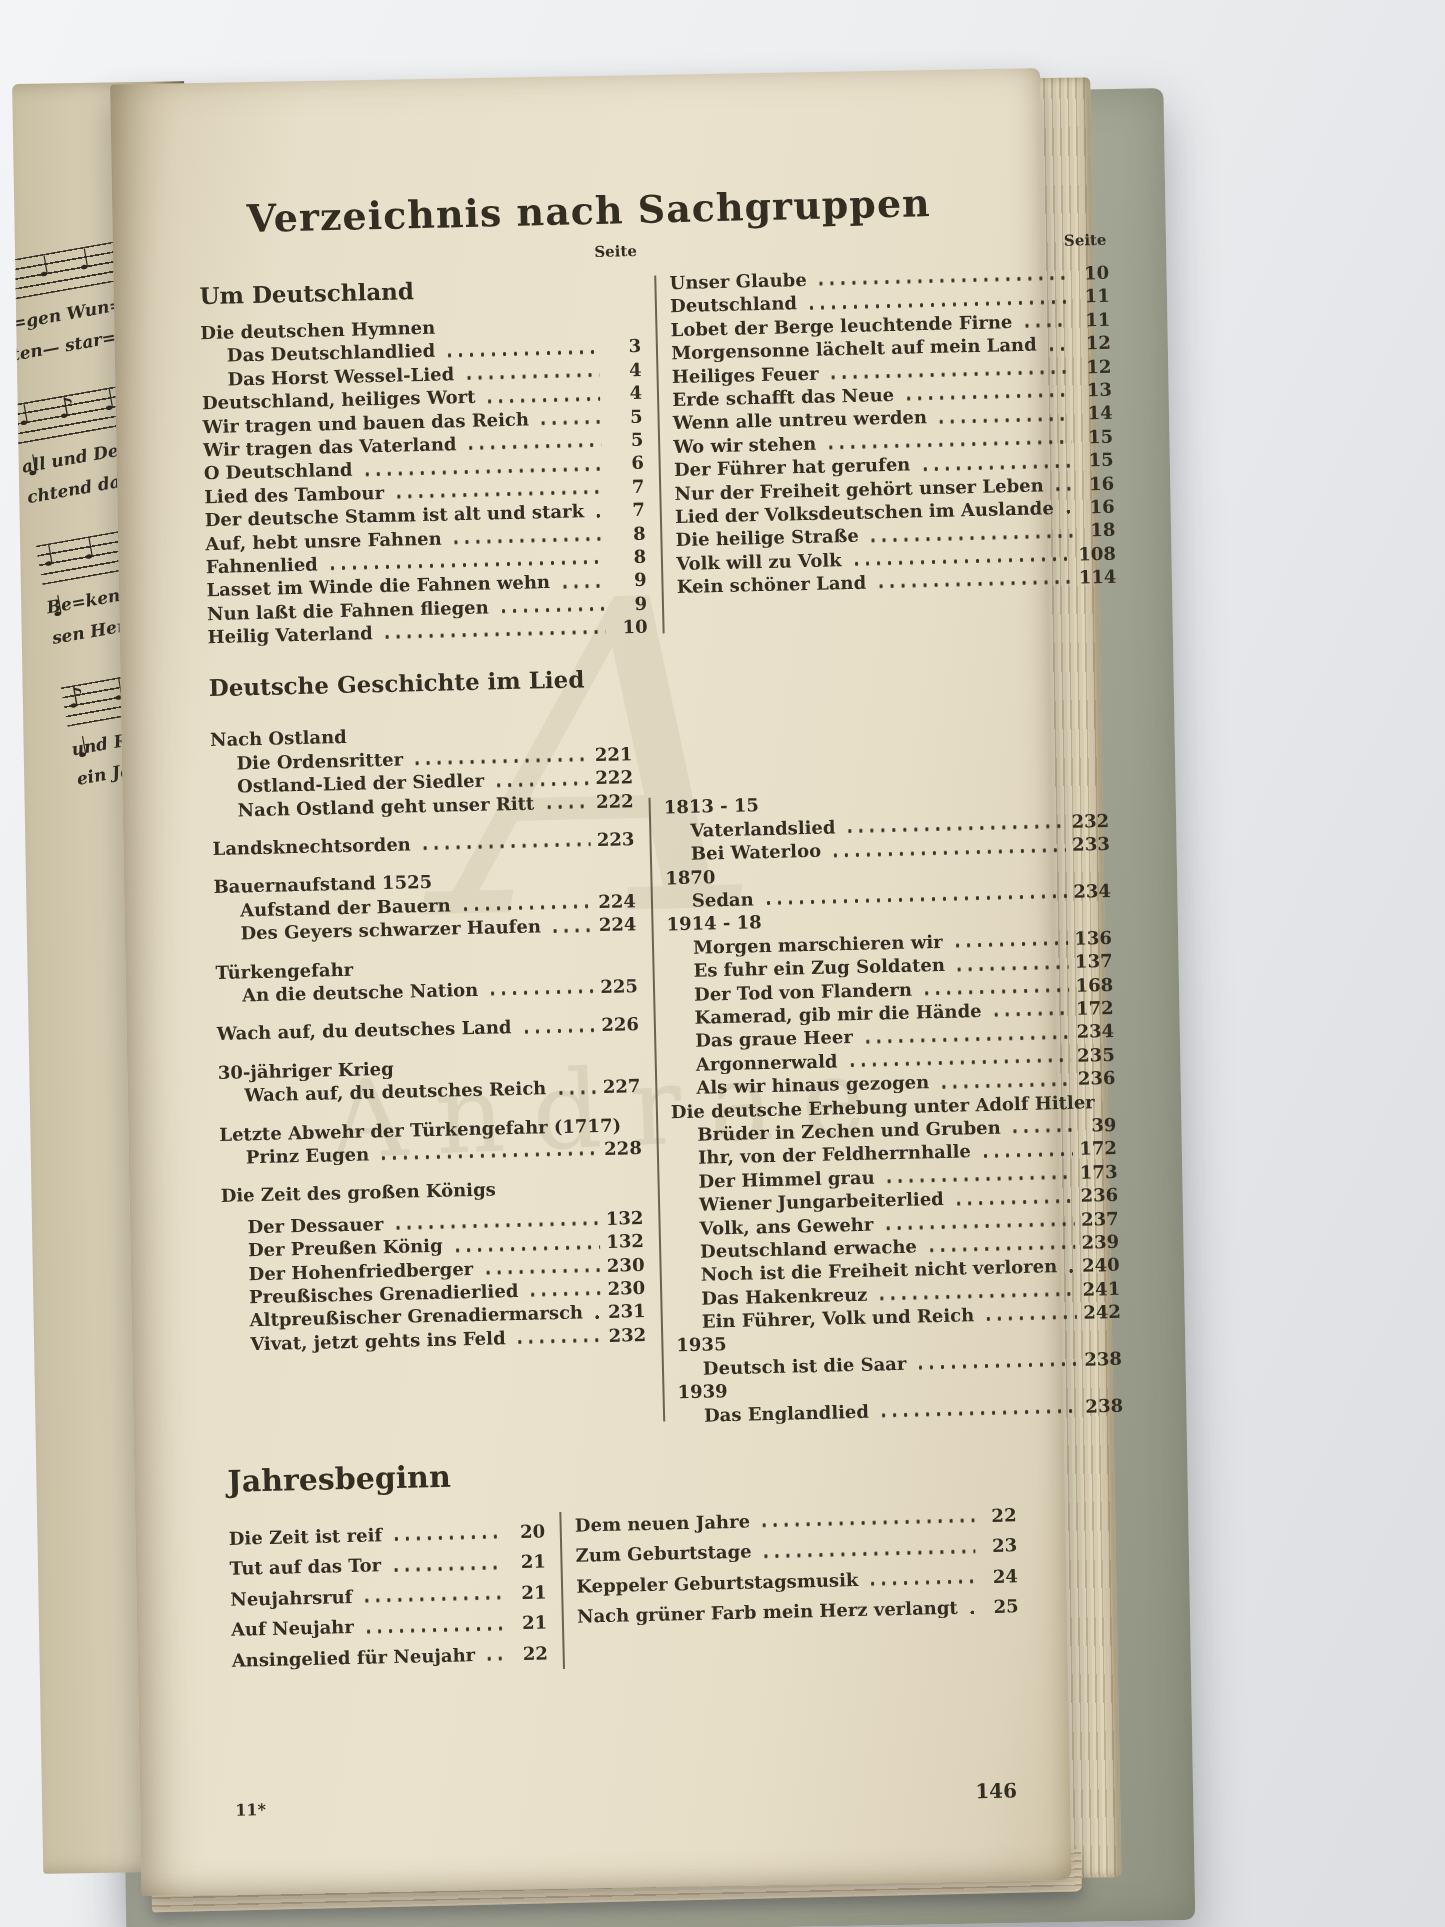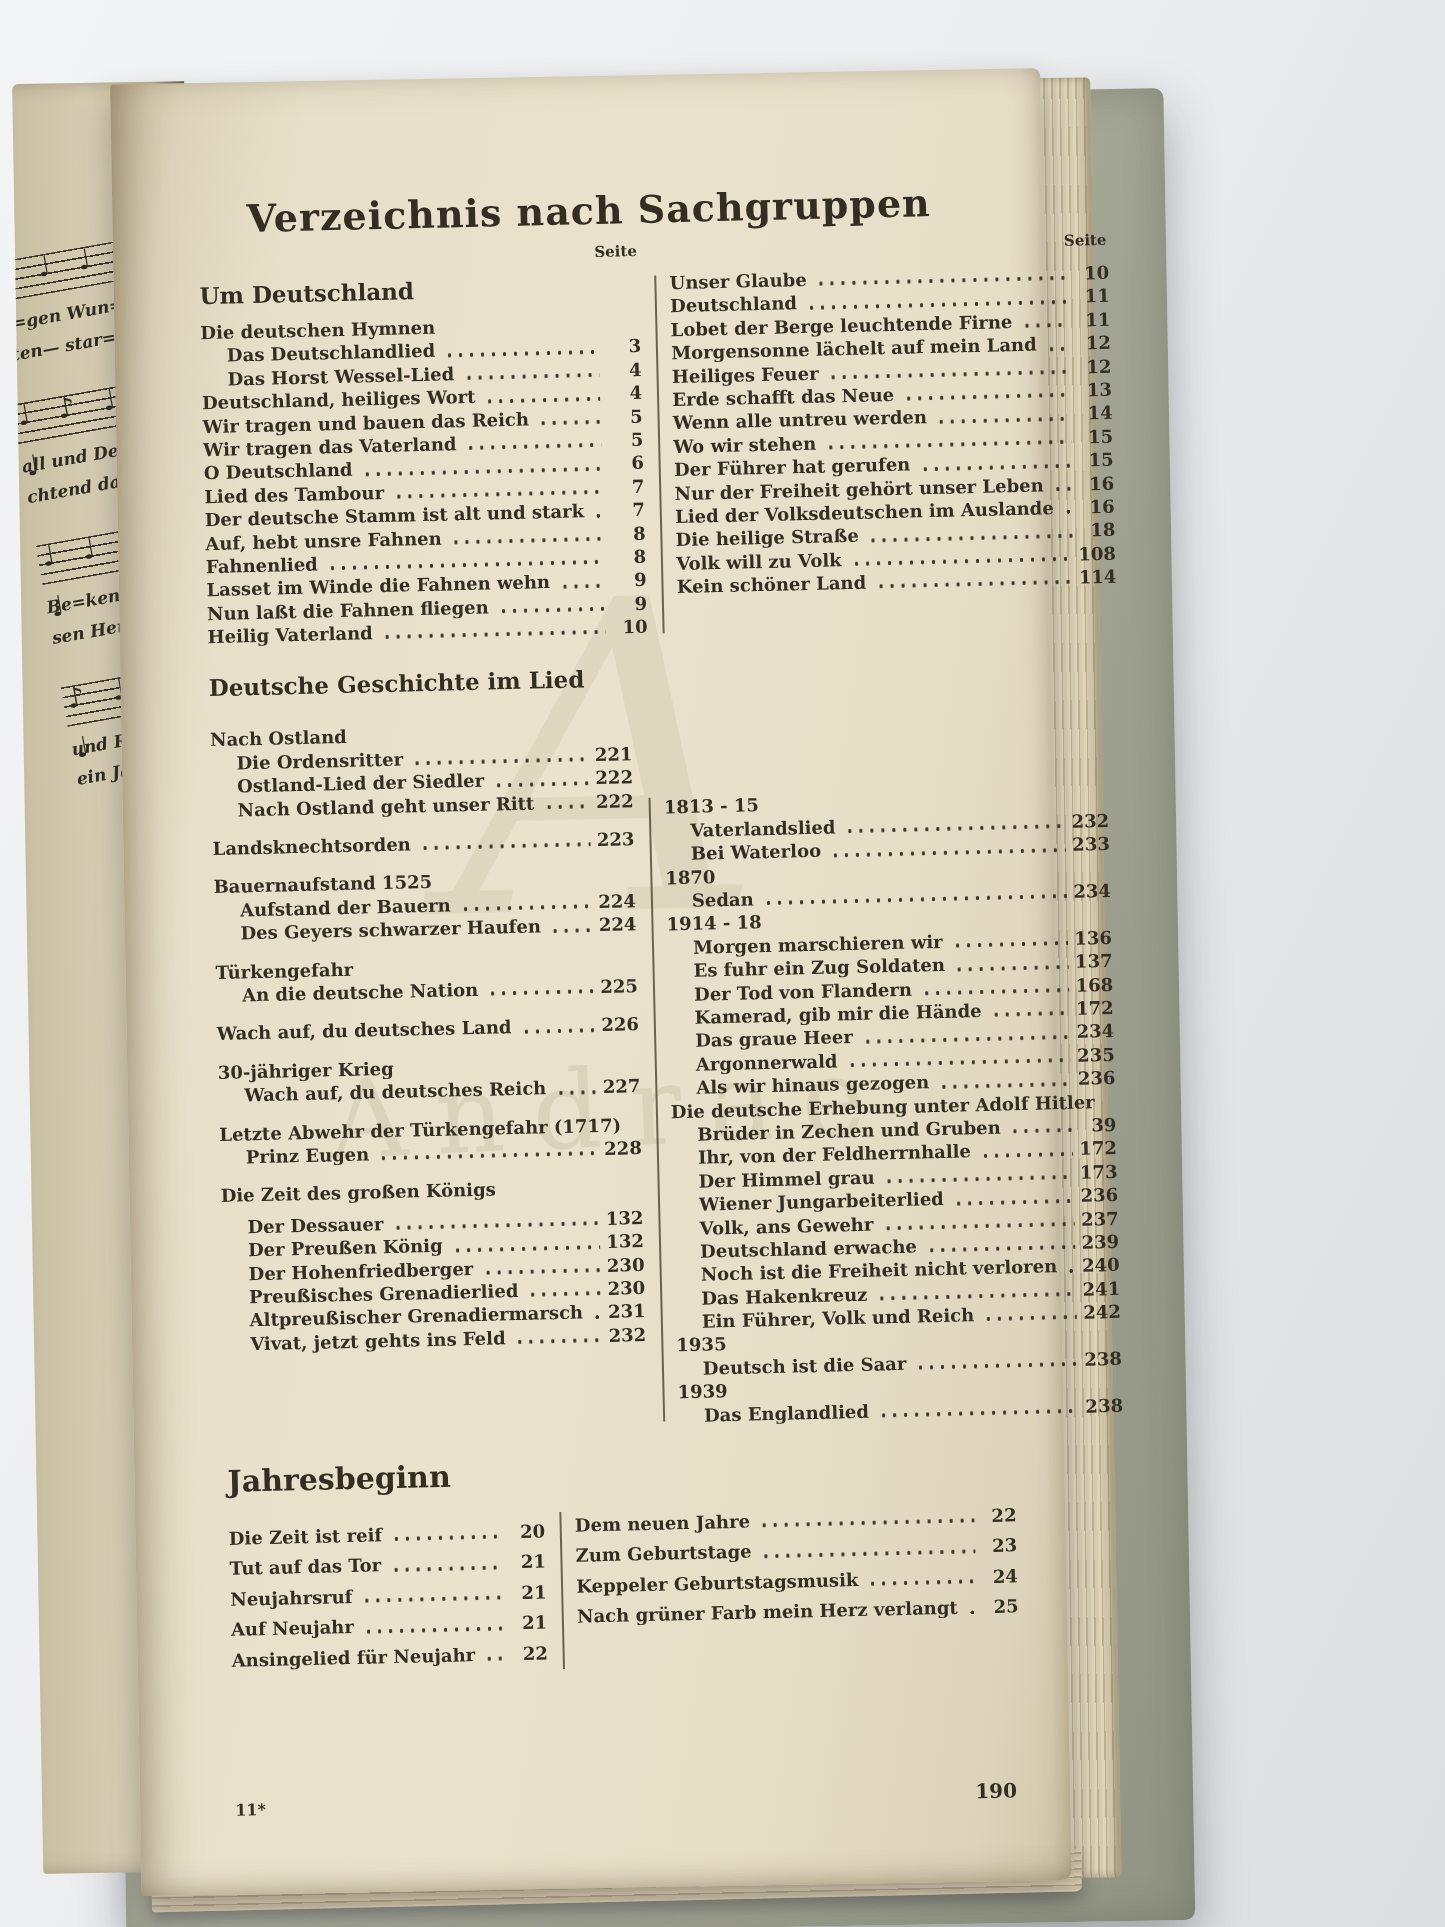--- a/index.html
+++ b/index.html
@@ -540,18 +540,18 @@
               <div class="toc-entry">
                 <span class="lbl">Nach grüner Farb mein Herz verlangt</span>
                 <span class="dots"></span>
                 <span class="pg">25</span>
               </div>
             </div>
         </div>
 
         <div class="footer">
           <span class="sig">11*</span>
-          <span class="folio">190</span>
+          <span class="folio">146</span>
         </div>
       </div>
     </div>
   </div>
 </div>
 
 </body></html>

